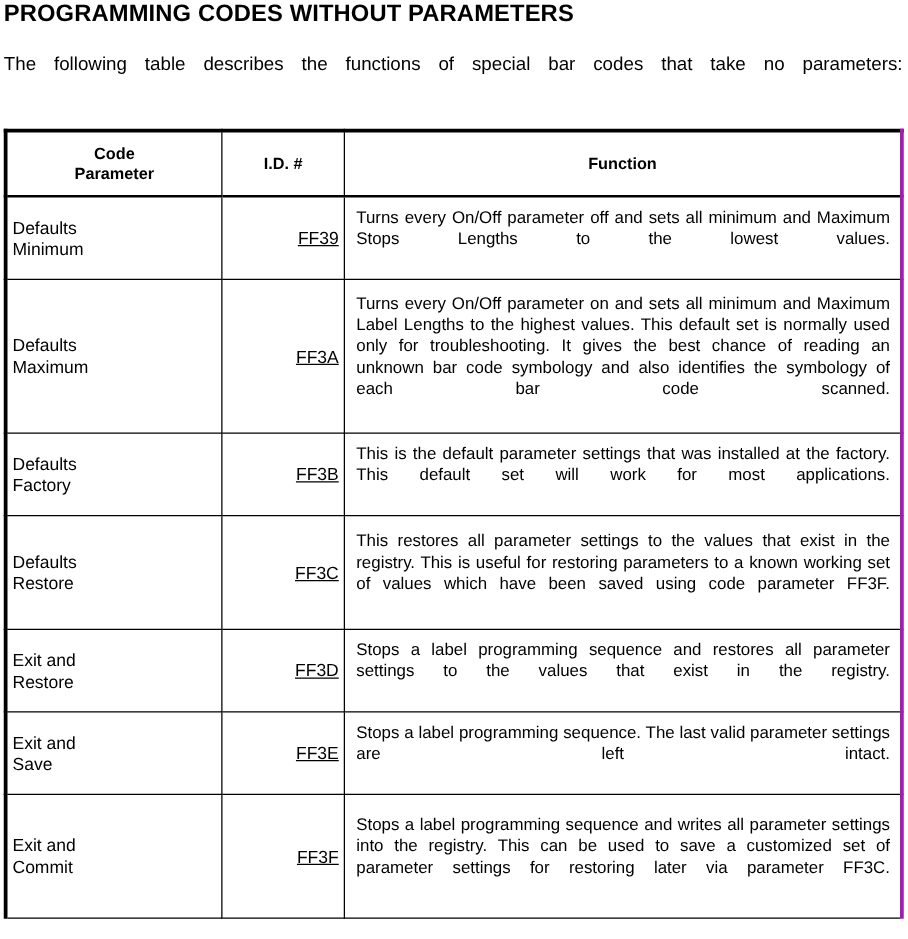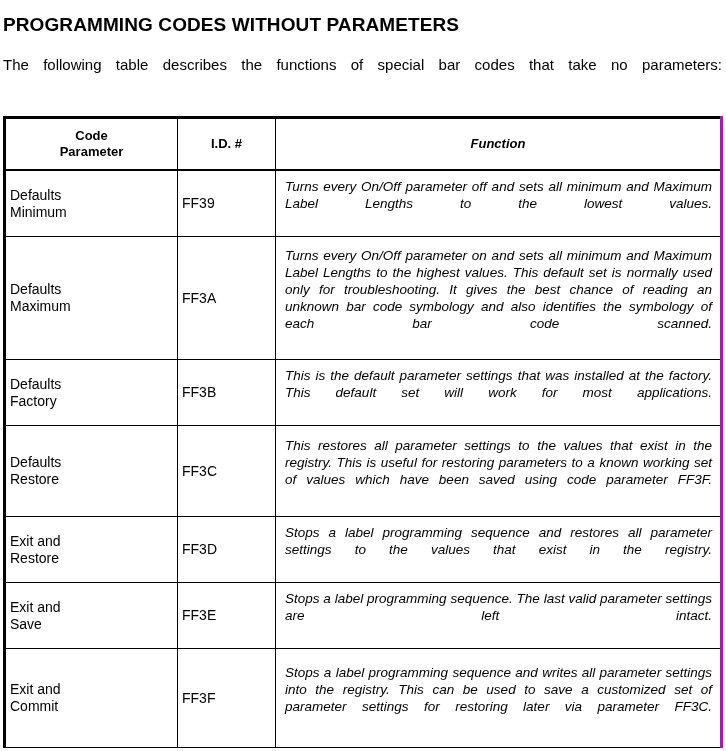--- a/index.html
+++ b/index.html
@@ -19,21 +19,21 @@
     width: 726px;
     height: 751px;
     position: relative;
     box-sizing: border-box;
     padding: 0 3px;
   }
   .doc-title {
     font-size: 19px;
     font-weight: bold;
     letter-spacing: 0.1px;
-    margin: 14px 0 0 0;
+    margin: 1px 0 0 0;
     padding: 0;
     line-height: 22px;
     white-space: nowrap;
   }
   .intro {
     font-size: 15px;
     line-height: 21px;
     text-align: justify;
     text-justify: inter-word;
     margin: 18px 0 0 0;
@@ -64,42 +64,42 @@
   .spec-table th,
   .spec-table td {
     border-right: 1px solid #000;
     border-bottom: 1px solid #000;
     vertical-align: middle;
     padding: 0;
   }
   .spec-table th:last-child,
   .spec-table td:last-child {
     border-right: none;
-    font-style: italic;
   }
   .spec-table thead th {
     border-bottom: 2px solid #000;
   }
   .hdr-cell {
     font-size: 13px;
     font-weight: bold;
     text-align: center;
     line-height: 16px;
     padding: 9px 4px;
   }
   .param-cell {
     font-size: 14px;
     line-height: 17px;
     padding: 6px 4px;
   }
   .id-cell {
     font-size: 14px;
-    text-align: left;
+    text-align: right;
     line-height: 17px;
     padding: 6px 4px;
+    text-decoration: underline;
   }
   .func-cell {
     font-size: 13.5px;
     line-height: 17px;
     text-align: justify;
     text-justify: inter-word;
     padding: 7px 8px 7px 9px;
     hyphens: none;
   }
   .func-cell > span.j {
@@ -159,21 +159,21 @@
           <div class="param-cell">
             <div>Defaults</div>
             <div>Minimum</div>
           </div>
         </td>
         <td>
           <div class="id-cell">FF39</div>
         </td>
         <td>
           <div class="func-cell">
-              <span class="j">Turns every On/Off parameter off and sets all minimum and Maximum Label Lengths to the lowest values.</span>
+              <span class="j">Turns every On/Off parameter off and sets all minimum and Maximum Stops Lengths to the lowest values.</span>
             </div>
         </td>
       </tr>
 
       <tr data-rowh="r2">
         <td>
           <div class="param-cell">
             <div>Defaults</div>
             <div>Maximum</div>
           </div>

